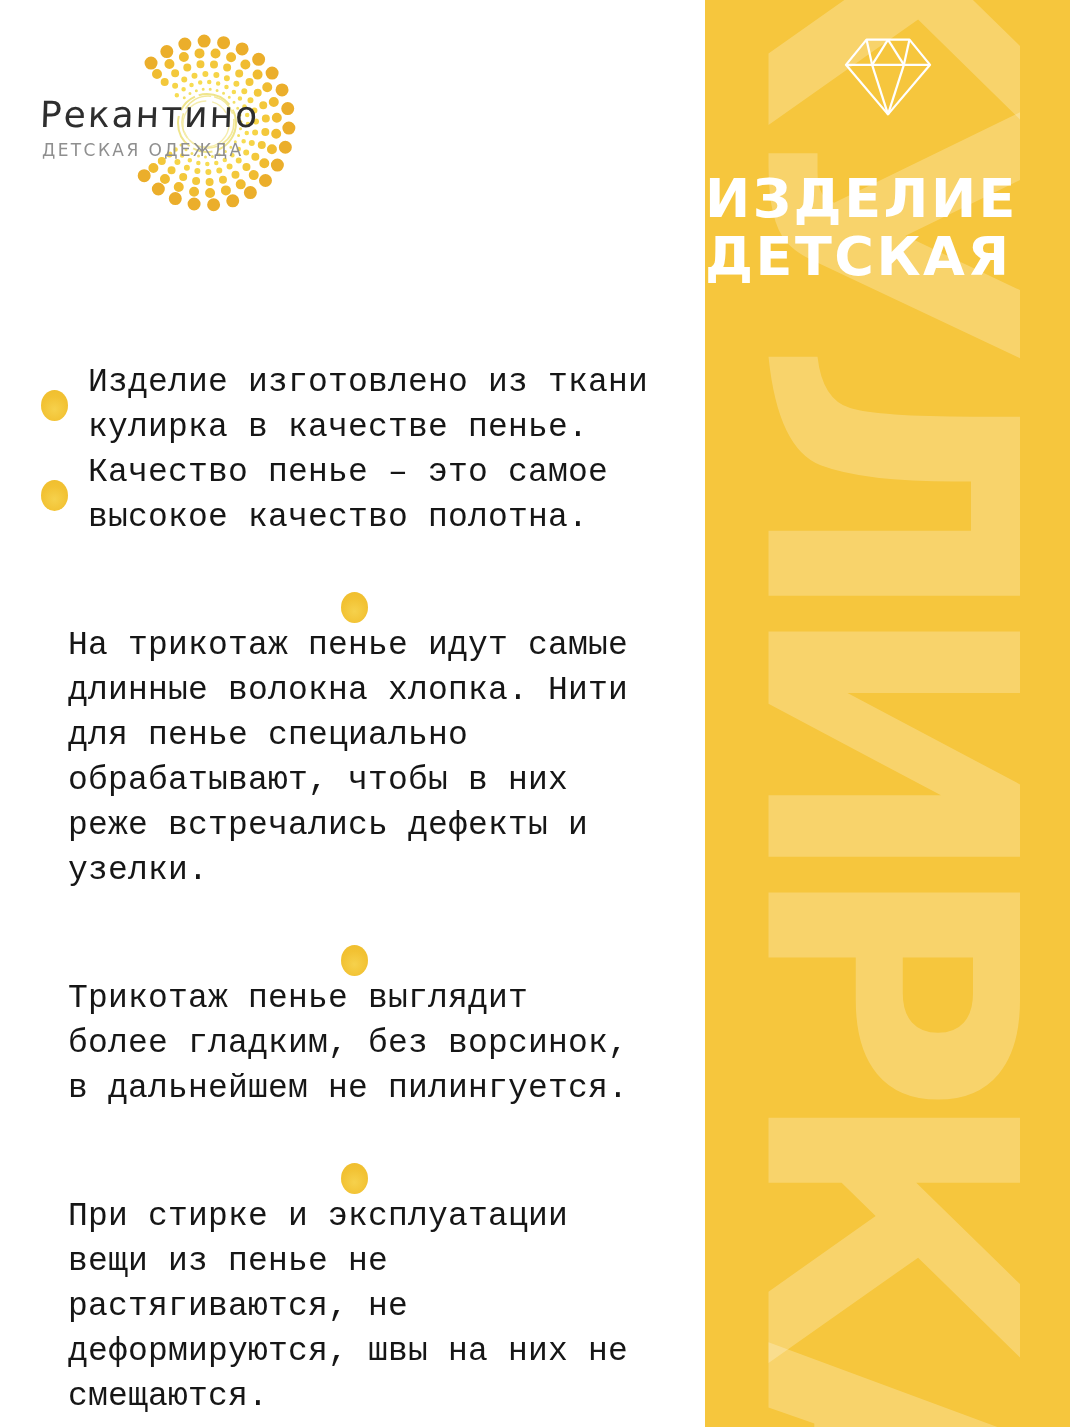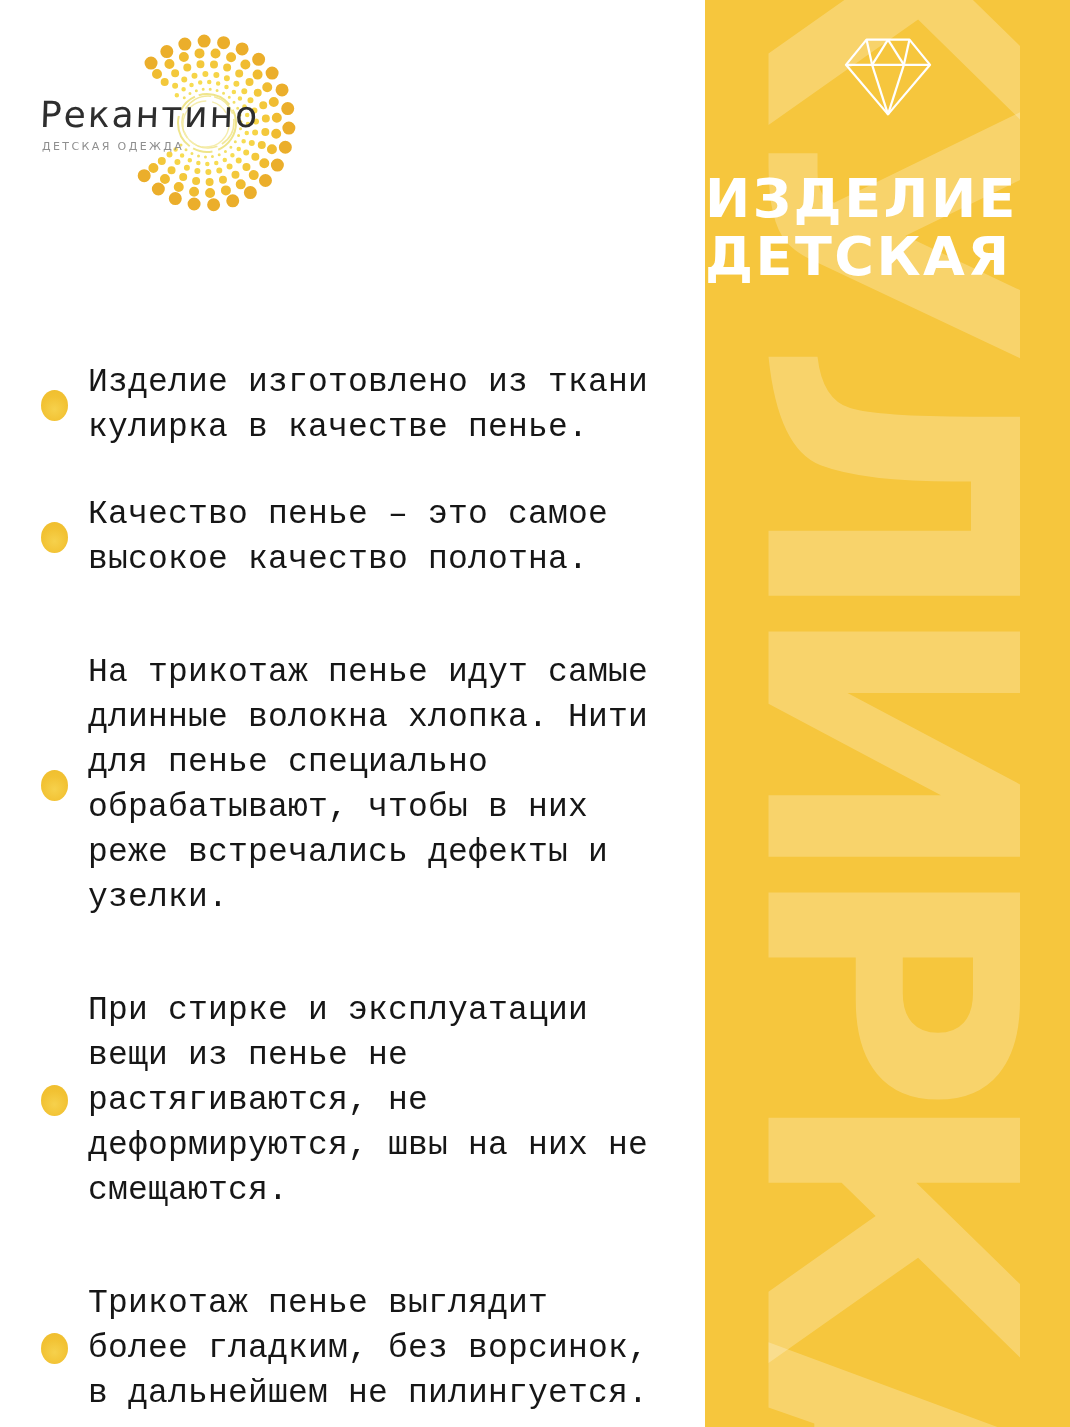--- a/index.html
+++ b/index.html
@@ -10,29 +10,29 @@
 
   
   .logo-area{position:absolute;left:0;top:0;width:420px;height:240px;}
   .logo-spiral{position:absolute;left:112px;top:28px;width:190px;height:190px;}
   .brand-name{
     position:absolute;left:40px;top:94px;font-size:36px;color:#2e2e2e;
     letter-spacing:2px;font-weight:400;transform:skewX(-2deg);
     white-space:nowrap;
   }
   .brand-sub{
-    position:absolute;left:42px;top:140px;font-size:11px;color:#8f8f8f;
+    position:absolute;left:42px;top:140px;font-size:17px;color:#8f8f8f;
     letter-spacing:2.4px;white-space:nowrap;
   }
 
   
   .bullet-list{position:absolute;left:28px;top:360px;width:660px;}
   .bullet-item{display:flex;align-items:center;font-family:Liberation Mono, monospace;}
-  .bullet-item + .bullet-item{margin-top:42px;}
-  .bullet-item.gap-lg{margin-top:68px;}
+  .bullet-item + .bullet-item{}
+  .bullet-item.gap-lg{margin-top:52px;flex-direction:column;}
   .bullet-dot{
     flex:0 0 auto;width:27px;height:31px;border-radius:50%;
     background:radial-gradient(circle at 50% 62%, #F6D14C 0%, #F2C233 55%, #EFBD2C 100%);
     margin-left:13px;margin-right:20px;
   }
   .bullet-text{
     width:580px;font-size:33px;line-height:45px;color:#161616;
     letter-spacing:0.2px;
   }
 
@@ -86,25 +86,25 @@
     <div class="bullet-item">
       <span class="bullet-dot"></span>
       <div class="bullet-text">Качество пенье – это самое высокое качество полотна.</div>
     </div>
     <div class="bullet-item gap-lg">
       <span class="bullet-dot"></span>
       <div class="bullet-text">На трикотаж пенье идут самые длинные волокна хлопка. Нити для пенье специально обрабатывают, чтобы в них реже встречались дефекты и узелки.</div>
     </div>
     <div class="bullet-item gap-lg">
       <span class="bullet-dot"></span>
-      <div class="bullet-text">При стирке и эксплуатации вещи из пенье не растягиваются, не деформируются, швы на них не смещаются.</div>
+      <div class="bullet-text">Трикотаж пенье выглядит более гладким, без ворсинок, в дальнейшем не пилингуется.</div>
     </div>
     <div class="bullet-item gap-lg">
       <span class="bullet-dot"></span>
-      <div class="bullet-text">Трикотаж пенье выглядит более гладким, без ворсинок, в дальнейшем не пилингуется.</div>
+      <div class="bullet-text">При стирке и эксплуатации вещи из пенье не растягиваются, не деформируются, швы на них не смещаются.</div>
     </div>
   </div>
 
   <div class="band">
     <div class="watermark">КУЛИРКА</div>
 
     <div class="diamond-wrap">
       <svg width="94" height="86" viewBox="0 0 100 92" fill="none" stroke="#ffffff" stroke-width="2.4" stroke-linejoin="round">
 
         <path d="M27 6 L73 6 L95 33 L50 86 L5 33 Z"></path>

